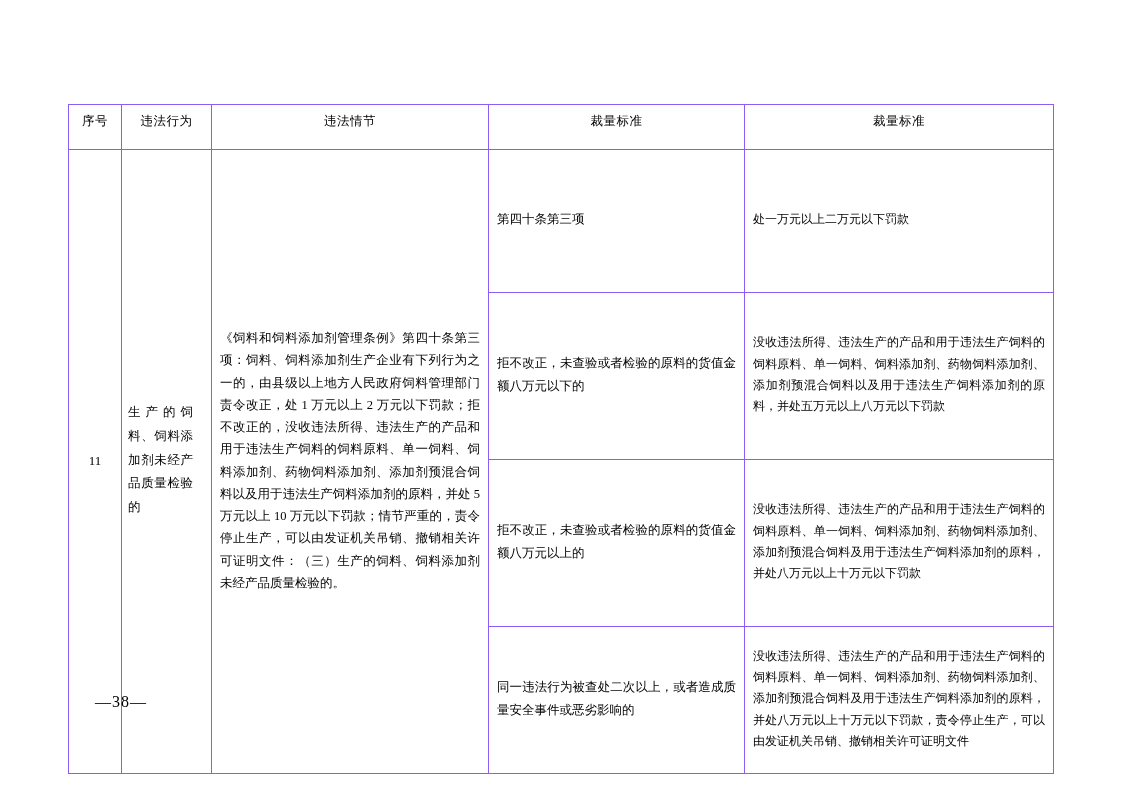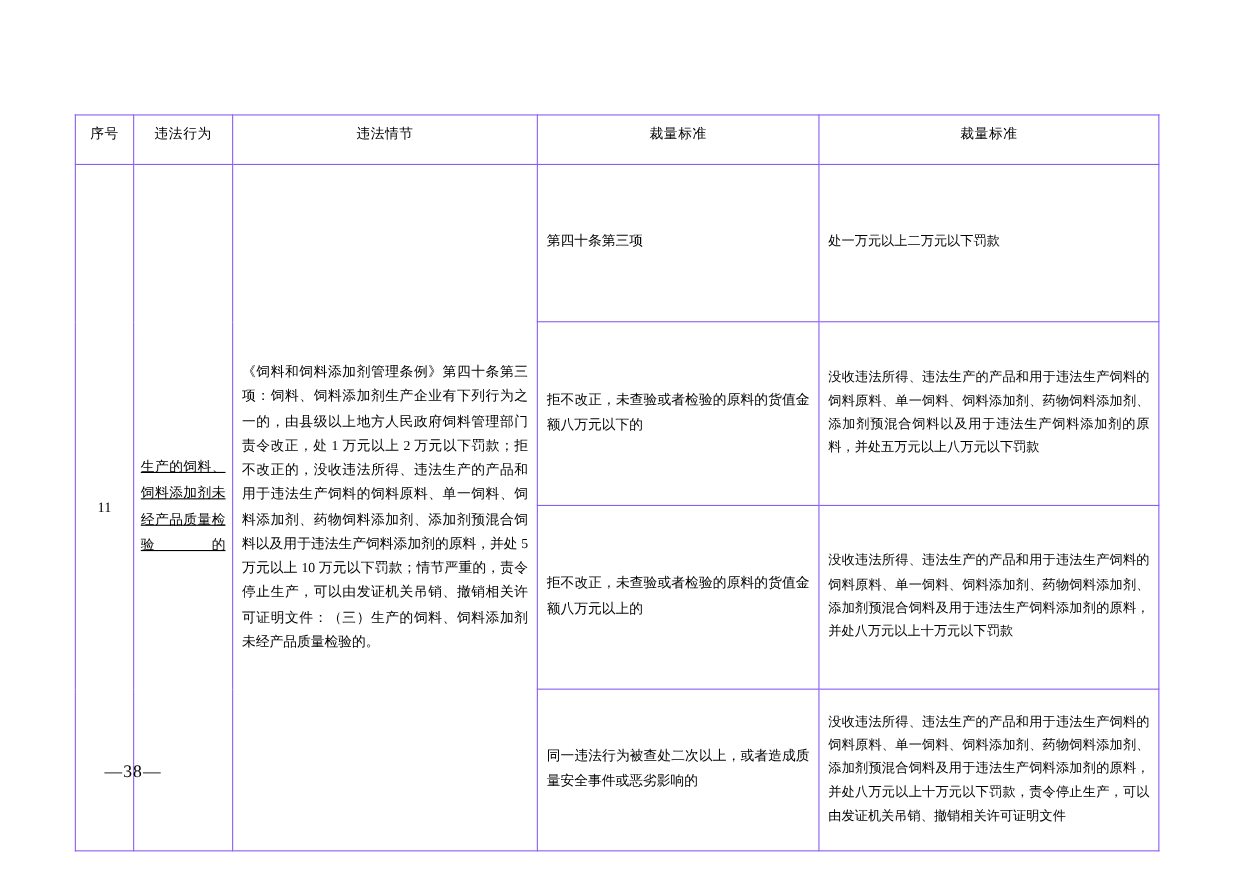--- a/index.html
+++ b/index.html
@@ -58,22 +58,21 @@
     vertical-align: middle;
     font-size: 13px;
   }
   td.cell-act {
     vertical-align: middle;
     text-align: justify;
     text-align-last: justify;
     font-size: 12.5px;
     line-height: 1.9;
     padding-left: 6px;
-    padding-right: 6px;
-    text-decoration: underline;
+    padding-right: 18px;
   }
   td.cell-basis {
     vertical-align: middle;
     text-align: justify;
     font-size: 12.5px;
     line-height: 1.78;
   }
   td.cell-circ {
     vertical-align: middle;
     text-align: justify;

